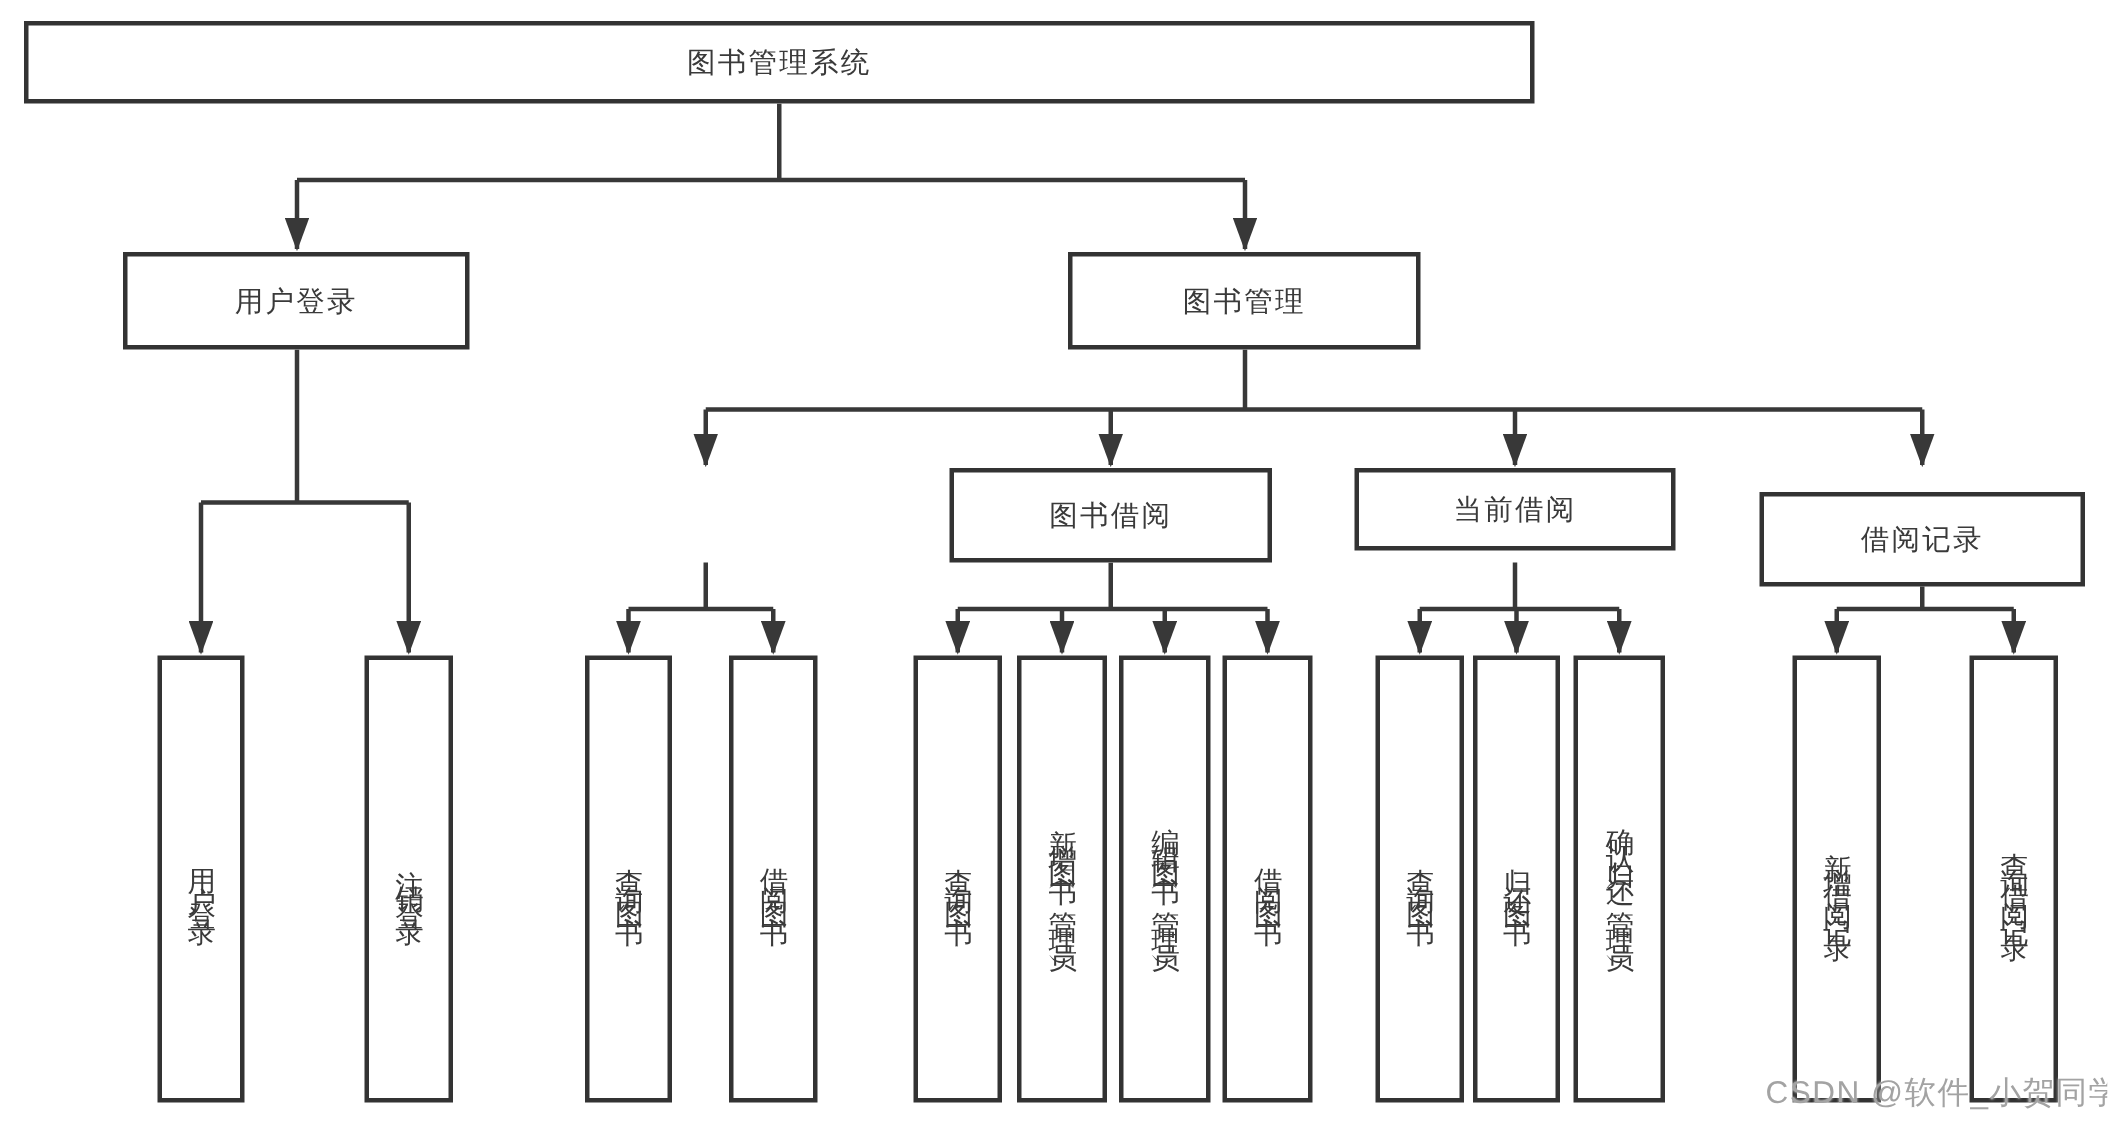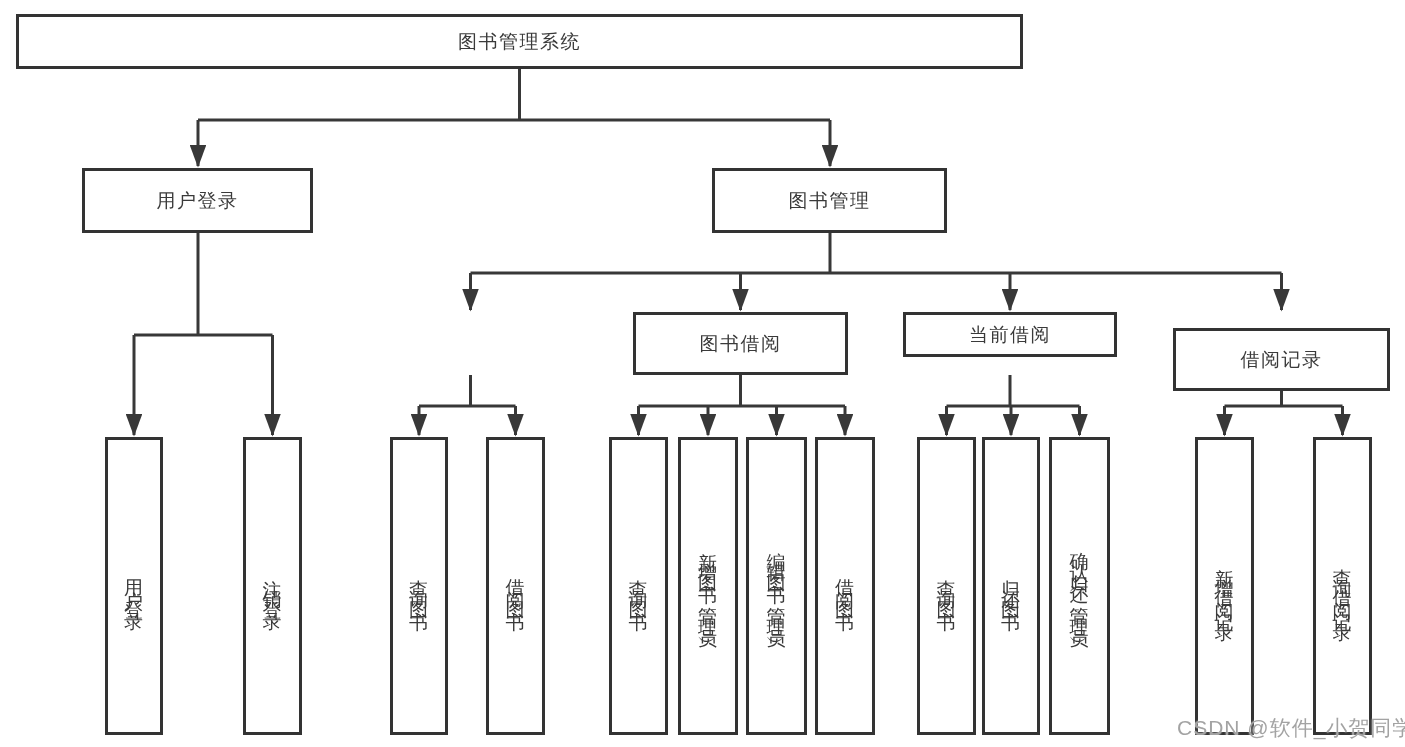--- a/index.html
+++ b/index.html
@@ -87,21 +87,21 @@
       <line class="seg" x1="1342.5" y1="406" x2="1342.5" y2="435" marker-end="url(#arw)"></line>
     </g>
   </svg>
 
   <div class="node" style="left:16px; top:14px; width:1007px; height:55px;">图书管理系统</div>
 
   <div class="node" style="left:82px; top:168px; width:231px; height:65px;">用户登录</div>
   <div class="node" style="left:712px; top:168px; width:235px; height:65px;">图书管理</div>
 
   <div class="node" style="left:633px; top:312px; width:215px; height:63px;">图书借阅</div>
-  <div class="node" style="left:903px; top:312px; width:214px; height:45px;">当前借阅</div>
+  <div class="node" style="left:903px; top:312px; width:214px; height:55px;">当前借阅</div>
   <div class="node" style="left:1173px; top:328px; width:217px; height:63px;">借阅记录</div>
 
   <div class="node leaf" style="left:105px; top:437px; width:58px; height:298px;">用户登录</div>
   <div class="node leaf" style="left:243px; top:437px; width:59px; height:298px;">注销登录</div>
 
   <div class="node leaf" style="left:390px; top:437px; width:58px; height:298px;">查询图书</div>
   <div class="node leaf" style="left:486px; top:437px; width:59px; height:298px;">借阅图书</div>
 
   <div class="node leaf" style="left:609px; top:437px; width:59px; height:298px;">查询图书</div>
   <div class="node leaf" style="left:678px; top:437px; width:60px; height:298px;">新增图书（管理员）</div>

